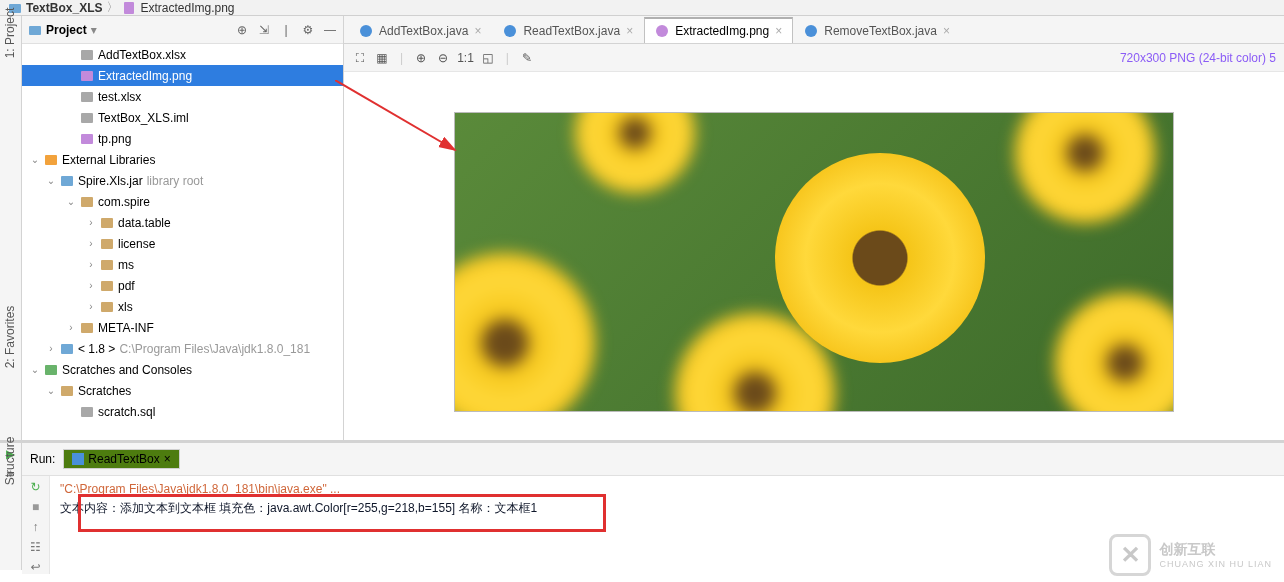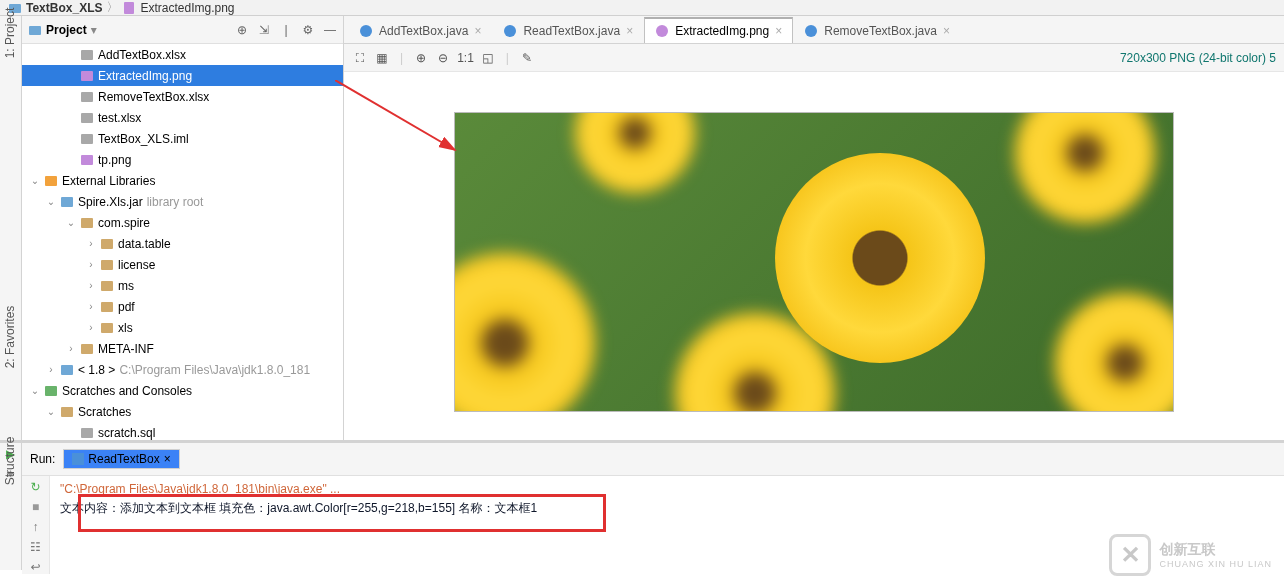--- a/index.html
+++ b/index.html
@@ -24,31 +24,31 @@
 .indent-3 { padding-left: 64px; }
 .gray { color: #999; }
 .editor-area { flex: 1; display: flex; flex-direction: column; background: #fff; }
 .tabs { height: 28px; background: #f5f5f5; border-bottom: 1px solid #d3d3d3; display: flex; align-items: flex-end; padding-left: 4px; }
 .tab { height: 26px; padding: 0 10px; display: flex; align-items: center; gap: 6px; border: 1px solid transparent; border-bottom: none; cursor: pointer; color: #555; }
 .tab.active { background: #fff; border-color: #c1c1c1; border-top: 2px solid #b0b0b0; color: #000; }
 .tab .close { color: #aaa; cursor: pointer; }
 .img-toolbar { height: 28px; background: #f5f5f5; border-bottom: 1px solid #e6e6e6; display: flex; align-items: center; padding: 0 8px; gap: 10px; }
 .img-toolbar .sect { display: flex; gap: 6px; align-items: center; color: #666; }
 .img-toolbar .btn { width: 16px; height: 16px; display: inline-flex; align-items: center; justify-content: center; cursor: pointer; color: #555; }
-.img-info { margin-left: auto; color: #0f766e; text-align: center; }
+.img-info { margin-left: auto; color: #8b5cf6; text-align: center; }
 .image-viewer { flex: 1; background: #fff; display: flex; align-items: flex-start; justify-content: center; padding: 40px 0 0 0; position: relative; }
 .image-frame { width: 720px; height: 300px; border: 1px solid #bbb; background: linear-gradient(135deg,#5a8a3a 0%, #3d6b2a 100%); position: relative; overflow: hidden; }
 .sunflower { position: absolute; border-radius: 50%; }
 .petal-ring { background: radial-gradient(circle, #6b4a1a 0%, #6b4a1a 18%, #f5c518 19%, #ffd93b 50%, #f2b90a 85%); border-radius: 50%; }
 .blur { filter: blur(8px); }
 .red-arrow { position: absolute; left: 335px; top: 80px; pointer-events: none; }
 .run-panel { height: 130px; border-top: 3px solid #d3d3d3; background: #fff; display: flex; }
 .run-header { height: 24px; background: #f5f5f5; border-bottom: 1px solid #e0e0e0; display: flex; align-items: center; padding: 16px 8px; gap: 8px; }
 .run-body { flex: 1; display: flex; flex-direction: column; }
-.run-tab { display: flex; align-items: center; gap: 4px; background: #3b82f6; padding: 2px 8px; border: 1px solid #d0d0d0; }
+.run-tab { display: flex; align-items: center; gap: 4px; background: #4d7c0f; padding: 2px 8px; border: 1px solid #d0d0d0; }
 .run-left { width: 22px; background: #f5f5f5; border-right: 1px solid #d3d3d3; display: flex; flex-direction: column; align-items: center; padding-top: 4px; gap: 6px; }
 .run-left-2 { width: 28px; background: #f5f5f5; border-right: 1px solid #e6e6e6; display: flex; flex-direction: column; align-items: center; padding-top: 4px; gap: 6px; }
 .console { flex: 1; padding: 6px 10px; font-family: "Courier New", monospace; font-size: 12px; color: #333; position: relative; }
 .console .cmd { color: #d0673a; }
 .console .out { color: #3a3ae0; }
 .red-box { position: absolute; border: 3px solid #e03030; left: 78px; top: 494px; width: 528px; height: 38px; pointer-events: none; }
 .logo { position: absolute; right: 12px; bottom: 6px; color: #c8c8c8; display: flex; align-items: center; gap: 8px; }
 .logo-mark { width: 42px; height: 42px; border: 3px solid #d6d6d6; border-radius: 8px; display: flex; align-items: center; justify-content: center; color: #c8c8c8; font-size: 24px; font-weight: bold; }
 .icon-folder { fill: #6fa8d6; }
 .icon-png { fill: #c28adb; }
@@ -109,27 +109,20 @@
           <svg width="14" height="14">
             <rect x="1" y="2" width="12" height="10" rx="1" fill="#c28adb"></rect>
           </svg>
           <span>ExtractedImg.png</span>
         </div>
         <div class="tree-row indent-2">
           <span class="arrow"></span>
           <svg width="14" height="14">
             <rect x="1" y="2" width="12" height="10" rx="1" fill="#a8a8a8"></rect>
           </svg>
-          <span>RemoveTextBox.xlsx</span>
-        </div>
-        <div class="tree-row indent-2">
-          <span class="arrow"></span>
-          <svg width="14" height="14">
-            <rect x="1" y="2" width="12" height="10" rx="1" fill="#a8a8a8"></rect>
-          </svg>
           <span>test.xlsx</span>
         </div>
         <div class="tree-row indent-2">
           <span class="arrow"></span>
           <svg width="14" height="14">
             <rect x="1" y="2" width="12" height="10" rx="1" fill="#a8a8a8"></rect>
           </svg>
           <span>TextBox_XLS.iml</span>
         </div>
         <div class="tree-row indent-2">

